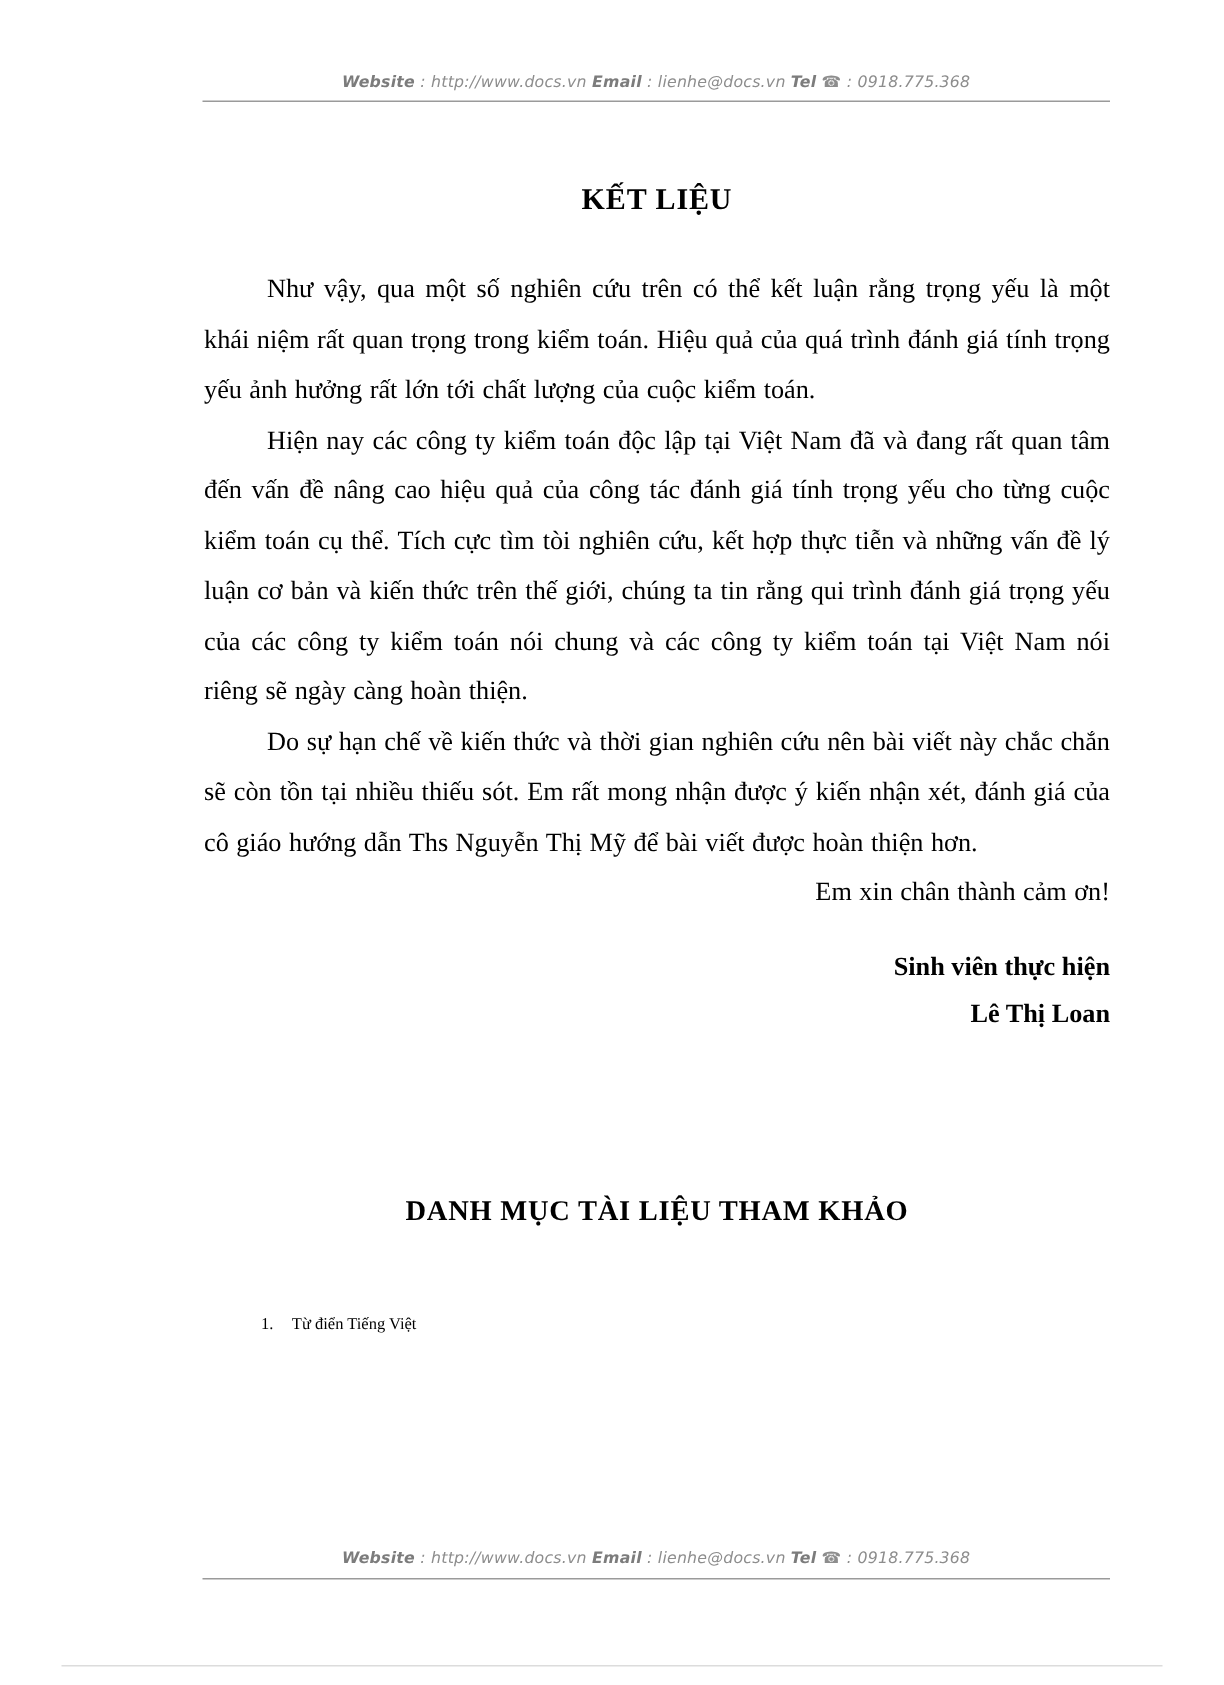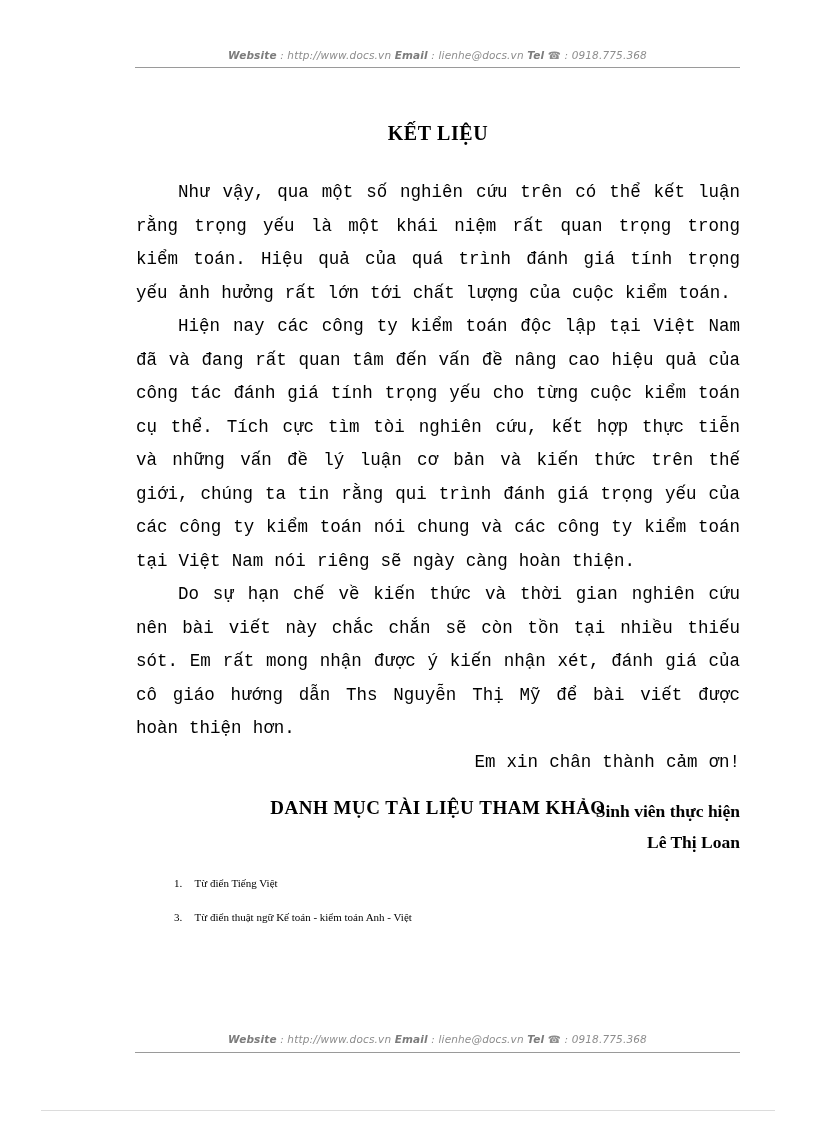--- a/index.html
+++ b/index.html
@@ -92,21 +92,20 @@
   }
 
   p.para {
     font-size: 17.5px;
     line-height: 33.5px;
     text-align: justify;
     text-justify: inter-word;
     margin: 0 0 0 0;
     text-indent: 42px;
     word-spacing: 0.6px;
-    font-family: Liberation Mono, monospace;
   }
   p.para.thanks {
     text-align: right;
   }
 
   .sign-block {
     margin-top: 17px;
     text-align: right;
     font-size: 17.5px;
     font-weight: bold;
@@ -176,24 +175,20 @@
     </div>
   </div>
 
   <div class="refs">
     <h2 class="refs-title">DANH MỤC TÀI LIỆU THAM KHẢO</h2>
     <ol class="refs-list">
       <li>
         <span class="num">1.</span>
         <span>Từ điển Tiếng Việt</span>
       </li>
-      <li>
-        <span class="num">3.</span>
-        <span>Từ điển thuật ngữ Kế toán - kiểm toán Anh - Việt</span>
-      </li>
     </ol>
   </div>
 
   <div class="running-band running-foot">
     <div class="band-text">
       <span class="b">Website</span>
       <span>: http://www.docs.vn</span>
       <span class="b">Email</span>
       <span>: lienhe@docs.vn</span>
       <span class="b">Tel</span>

